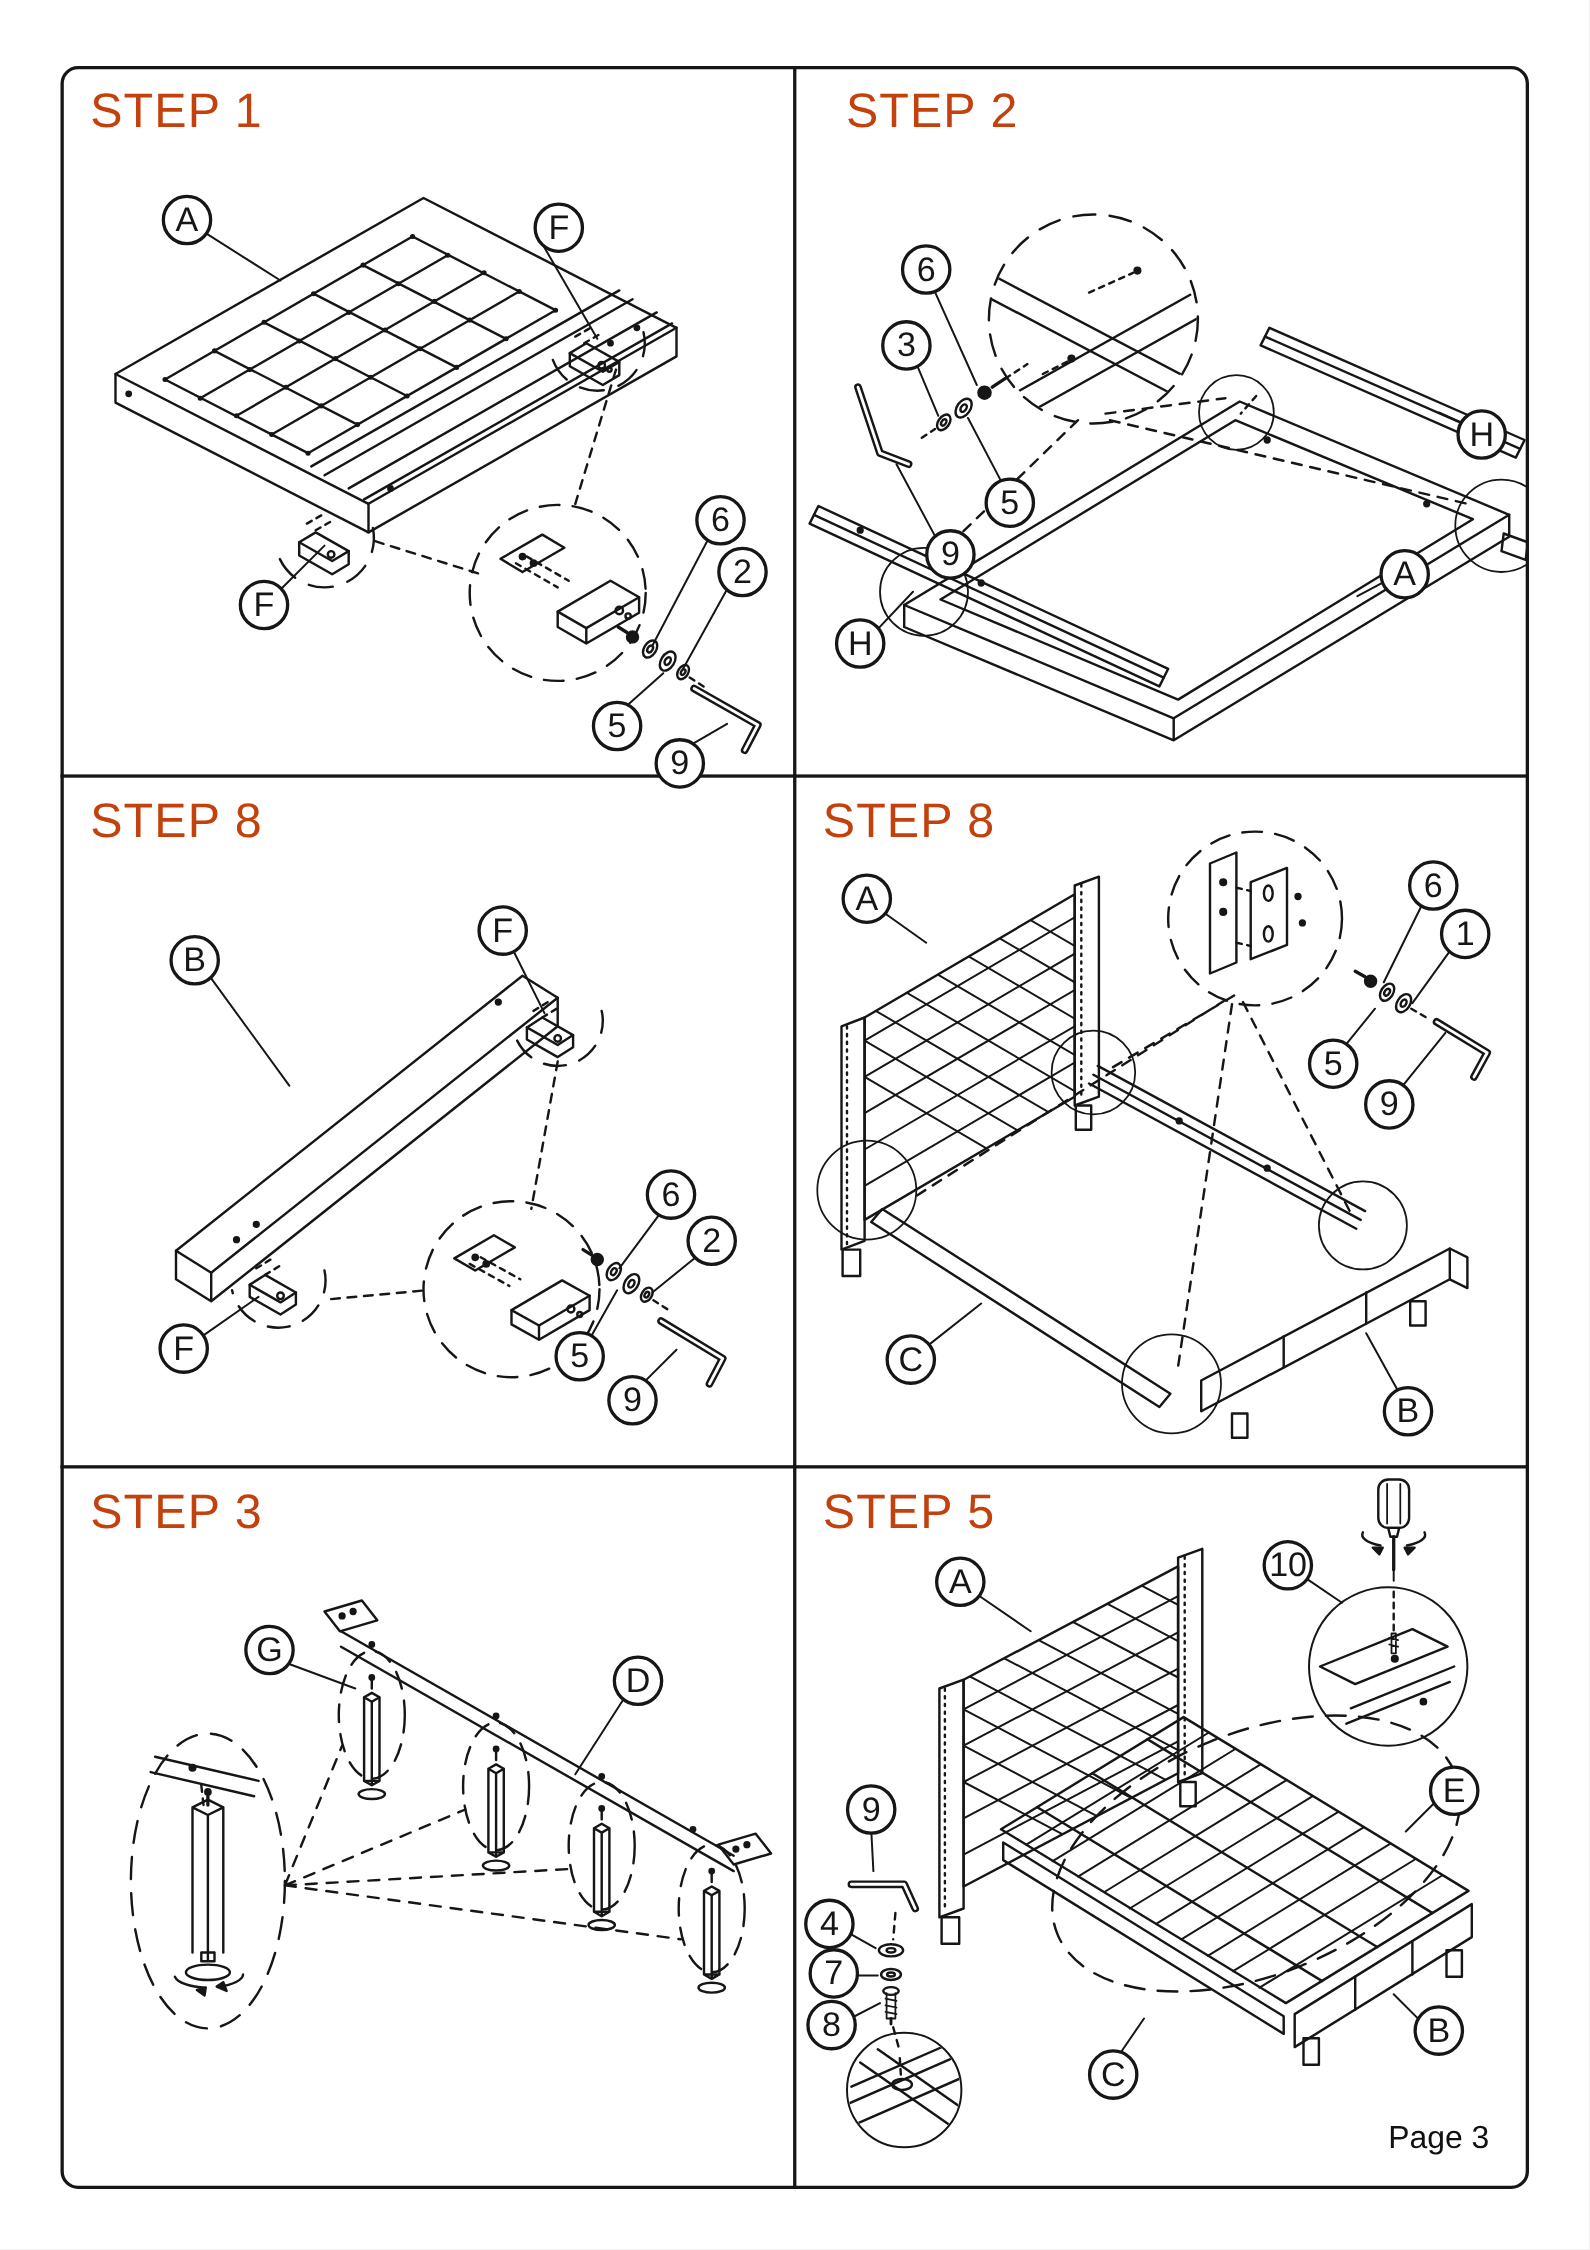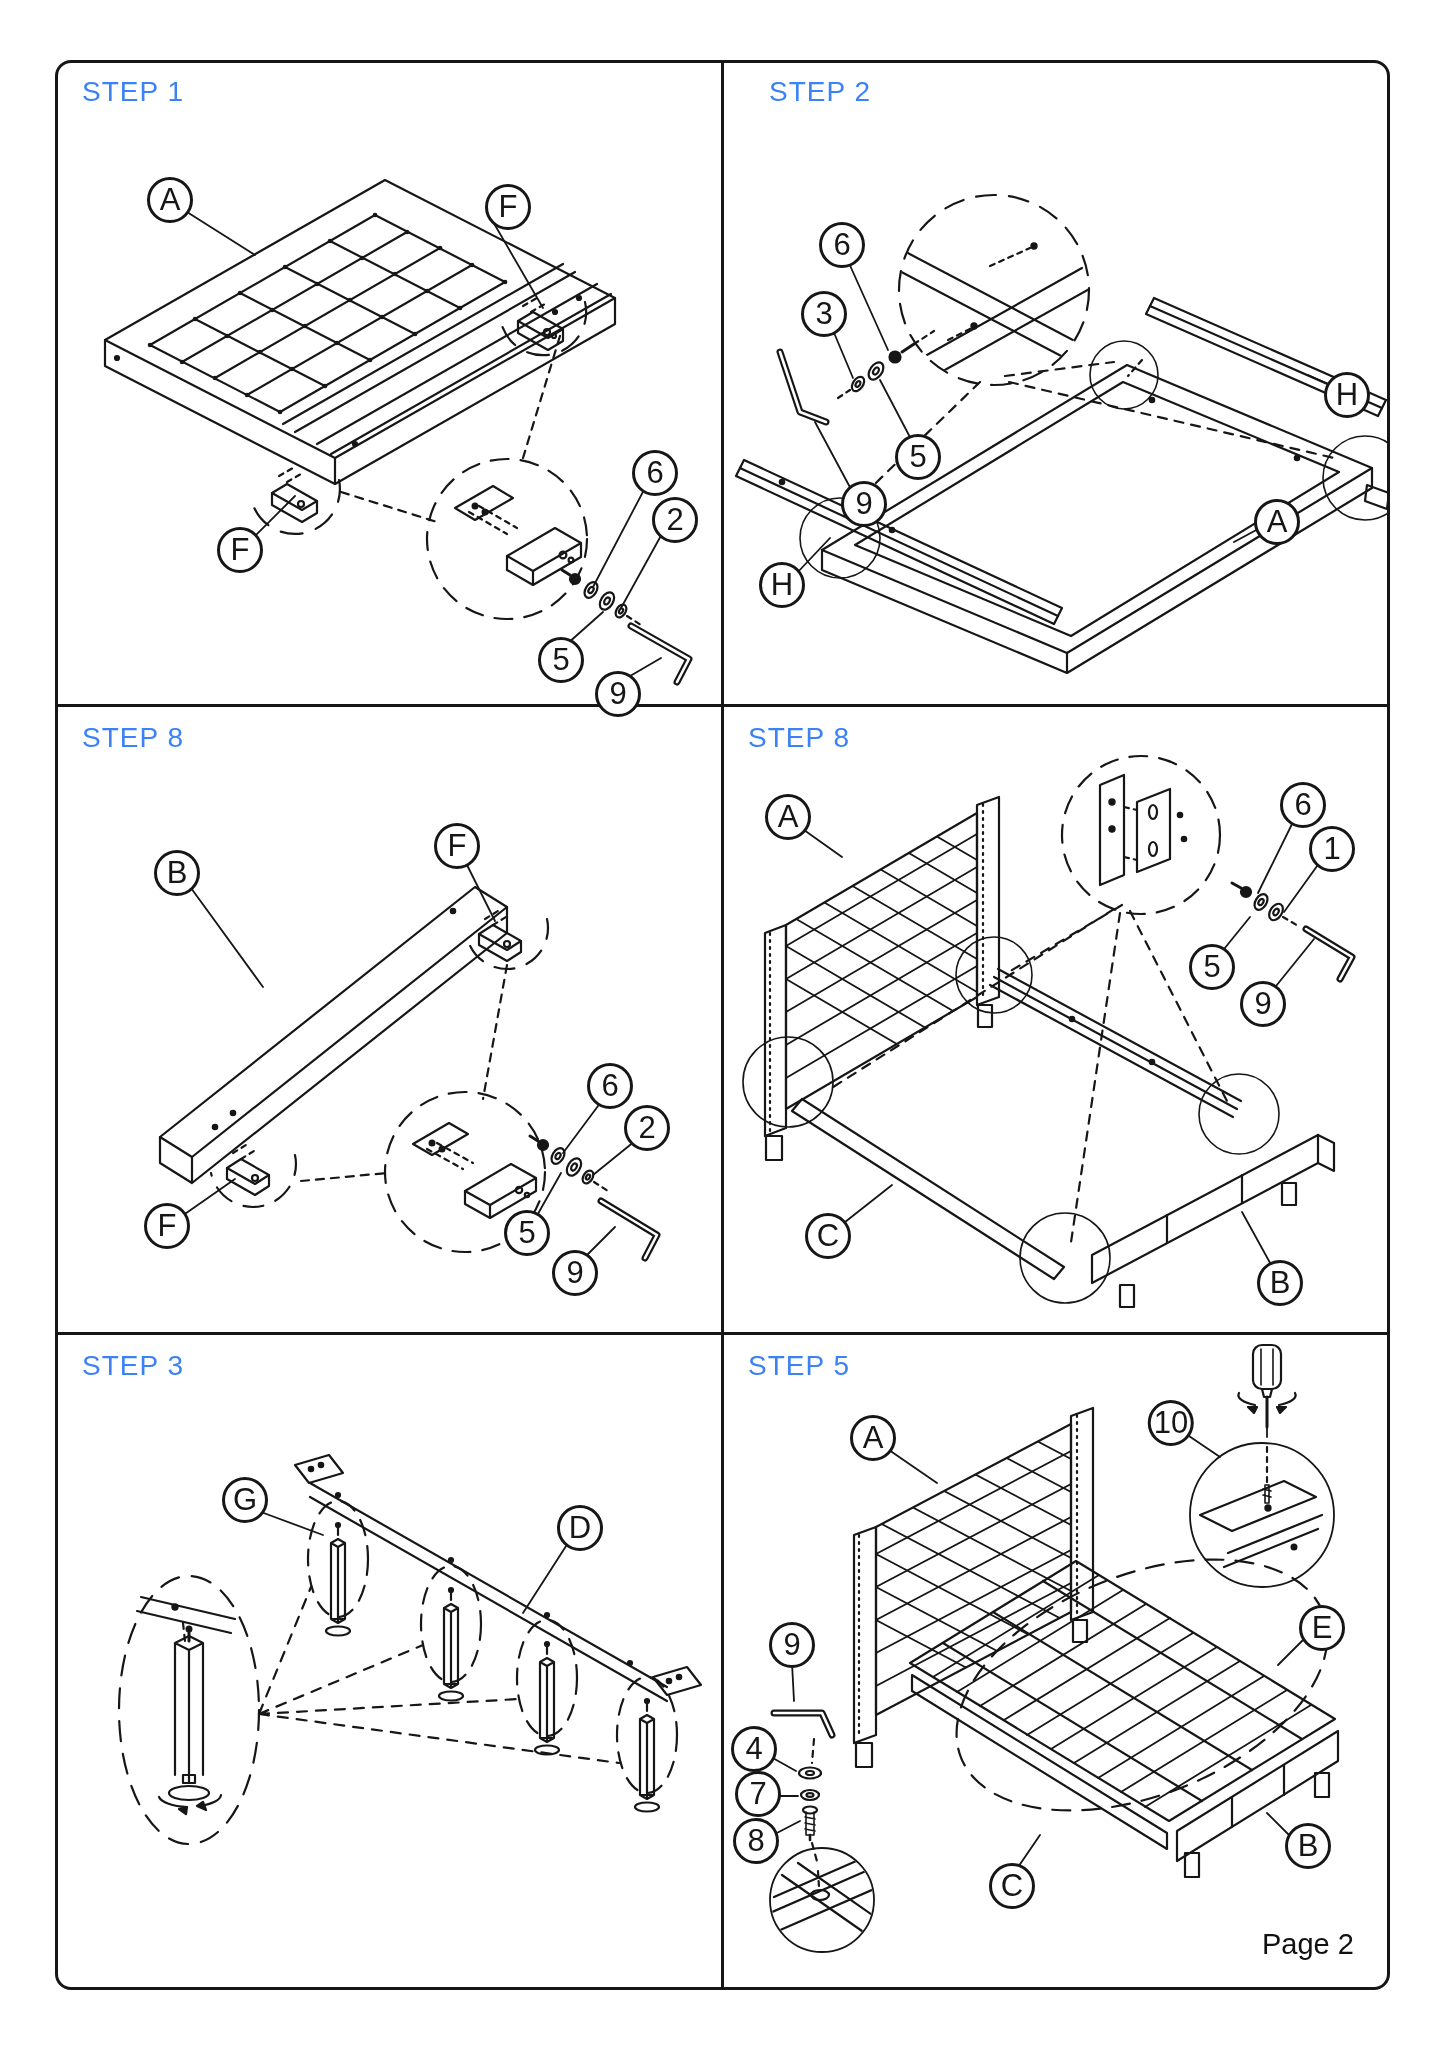--- a/index.html
+++ b/index.html
@@ -2,21 +2,21 @@
 <html><head>
 <meta charset="utf-8">
 <style>
   html,body{margin:0;padding:0;background:#e8e8e8;}
   .page{position:relative;width:1445px;height:2045px;background:#ffffff;
         font-family:"Liberation Sans",sans-serif;color:#161616;overflow:hidden;}
   .frame{position:absolute;left:55px;top:60px;width:1335px;height:1930px;
          border:3px solid #161616;border-radius:16px;box-sizing:border-box;}
   .vdiv{position:absolute;left:721px;top:60px;width:3px;height:1930px;background:#161616;}
   .hdiv{position:absolute;left:55px;width:1335px;height:3px;background:#161616;}
-  .step-title{position:absolute;font-size:28px;letter-spacing:1px;color:#3b82f6;white-space:nowrap;}
+  .step-title{position:absolute;font-size:44px;letter-spacing:1px;color:#c2410c;white-space:nowrap;}
   .co{position:absolute;min-width:46px;height:46px;box-sizing:border-box;border:3px solid #161616;
       border-radius:50%;background:#fff;text-align:center;font-size:31px;line-height:40px;
       transform:translate(-50%,-50%);padding:0 3px;z-index:5;}
   .panel-svg{position:absolute;}
   .page-label{position:absolute;left:1262px;top:1928px;font-size:29px;color:#111;}
   svg *{vector-effect:non-scaling-stroke;}
 </style>
 </head>
 <body>
 
@@ -475,14 +475,14 @@
   <div class="co" style="left:873px;top:1438px;">A</div>
   <div class="co" style="left:1171px;top:1423px;">10</div>
   <div class="co" style="left:792px;top:1645px;">9</div>
   <div class="co" style="left:754px;top:1749px;">4</div>
   <div class="co" style="left:758px;top:1794px;">7</div>
   <div class="co" style="left:756px;top:1841px;">8</div>
   <div class="co" style="left:1322px;top:1628px;">E</div>
   <div class="co" style="left:1308px;top:1846px;">B</div>
   <div class="co" style="left:1012px;top:1886px;">C</div>
 
-  <div class="page-label">Page 2</div>
+  <div class="page-label">Page 3</div>
 </div>
 
 </body></html>

